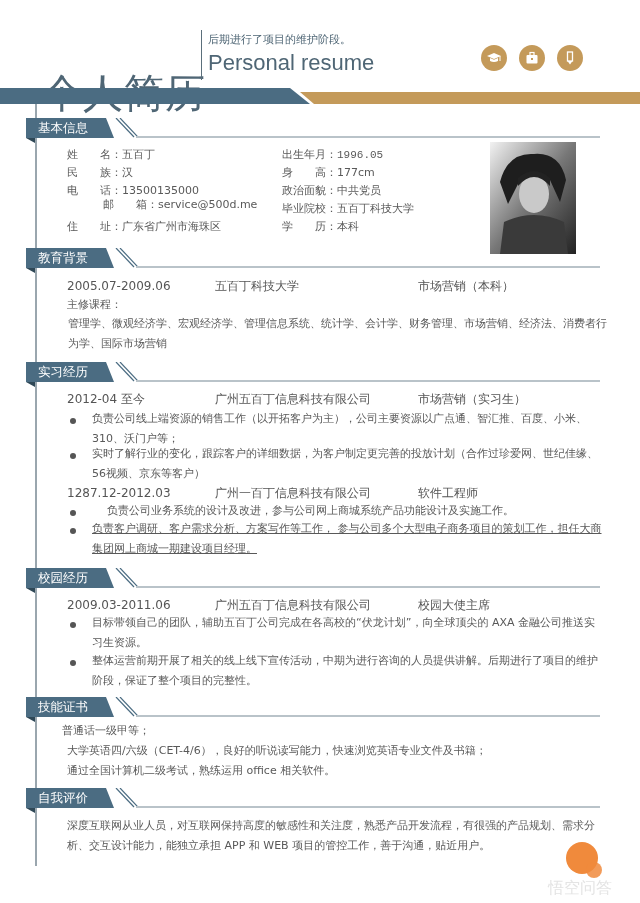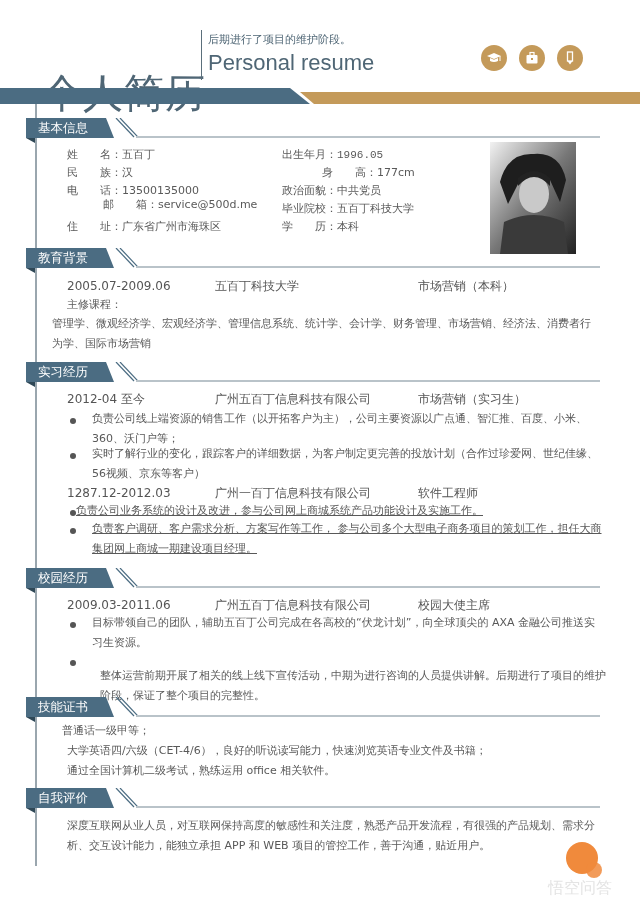--- a/index.html
+++ b/index.html
@@ -83,21 +83,21 @@
 
 <div>
   <div class="txt" style="left:67px; top:146px;"><span>姓　　名：</span><span>五百丁</span></div>
   <div class="txt" style="left:67px; top:164px;"><span>民　　族：</span><span>汉</span></div>
   <div class="txt" style="left:67px; top:182px;"><span>电　　话：</span><span>13500135000</span></div>
   <div class="txt" style="left:67px; top:196px;margin-left:36px;"><span>邮　　箱：</span><span>service@500d.me</span></div>
   <div class="txt" style="left:67px; top:218px;"><span>住　　址：</span><span>广东省广州市海珠区</span></div>
 </div>
 <div>
   <div class="txt" style="left:282px; top:146px;font-family:Liberation Mono, monospace;"><span>出生年月：</span><span>1996.05</span></div>
-  <div class="txt" style="left:282px; top:164px;margin-left:40px;"><span>身　　高：</span><span>177cm</span></div>
+  <div class="txt" style="left:282px; top:164px;"><span>身　　高：</span><span>177cm</span></div>
   <div class="txt" style="left:282px; top:182px;"><span>政治面貌：</span><span>中共党员</span></div>
   <div class="txt" style="left:282px; top:200px;"><span>毕业院校：</span><span>五百丁科技大学</span></div>
   <div class="txt" style="left:282px; top:218px;"><span>学　　历：</span><span>本科</span></div>
 </div>
 
 <div class="photo">
   <svg viewBox="0 0 86 112" width="86" height="112">
     <defs>
         <linearGradient id="bg" x1="0" y1="0" x2="1" y2="1">
           <stop offset="0" stop-color="#f2f2f2"></stop>
@@ -119,63 +119,63 @@
   <svg class="sec-stripes" viewBox="0 0 24 20">
       <line x1="2" y1="0" x2="20" y2="19" stroke="#4b6c82" stroke-width="1.2"></line>
       <line x1="6" y1="0" x2="24" y2="19" stroke="#4b6c82" stroke-width="1.2"></line>
     </svg>
   <div class="sec-line"></div>
 </div>
 <div class="txt txt-lg" style="left:67px; top:277px;">2005.07-2009.06</div>
 <div class="txt txt-lg" style="left:215px; top:277px;">五百丁科技大学</div>
 <div class="txt txt-lg" style="left:418px; top:277px;">市场营销（本科）</div>
 <div class="txt" style="left:67px; top:296px;">主修课程：</div>
-<div class="txt-wrap" style="left:52px; top:314px; width:540px;">管理学、微观经济学、宏观经济学、管理信息系统、统计学、会计学、财务管理、市场营销、经济法、消费者行为学、国际市场营销</div>
+<div class="txt-wrap" style="left:68px; top:314px; width:540px;">管理学、微观经济学、宏观经济学、管理信息系统、统计学、会计学、财务管理、市场营销、经济法、消费者行为学、国际市场营销</div>
 
 <div class="sec-head" style="top:362px;">
   <div class="sec-tab">实习经历</div>
   <div class="sec-fold"></div>
   <svg class="sec-stripes" viewBox="0 0 24 20">
       <line x1="2" y1="0" x2="20" y2="19" stroke="#4b6c82" stroke-width="1.2"></line>
       <line x1="6" y1="0" x2="24" y2="19" stroke="#4b6c82" stroke-width="1.2"></line>
     </svg>
   <div class="sec-line"></div>
 </div>
 <div class="txt txt-lg" style="left:67px; top:390px;">2012-04 至今</div>
 <div class="txt txt-lg" style="left:215px; top:390px;">广州五百丁信息科技有限公司</div>
 <div class="txt txt-lg" style="left:418px; top:390px;">市场营销（实习生）</div>
 <div class="bullet" style="left:70px; top:418px;"></div>
-<div class="txt-wrap" style="left:92px; top:409px; width:510px;">负责公司线上端资源的销售工作（以开拓客户为主），公司主要资源以广点通、智汇推、百度、小米、360、沃门户等；</div>
+<div class="txt-wrap" style="left:92px; top:409px; width:510px;">负责公司线上端资源的销售工作（以开拓客户为主），公司主要资源以广点通、智汇推、百度、小米、310、沃门户等；</div>
 <div class="bullet" style="left:70px; top:453px;"></div>
 <div class="txt-wrap" style="left:92px; top:444px; width:510px;">实时了解行业的变化，跟踪客户的详细数据，为客户制定更完善的投放计划（合作过珍爱网、世纪佳缘、56视频、京东等客户）</div>
 
 <div class="txt txt-lg" style="left:67px; top:484px;">1287.12-2012.03</div>
 <div class="txt txt-lg" style="left:215px; top:484px;">广州一百丁信息科技有限公司</div>
 <div class="txt txt-lg" style="left:418px; top:484px;">软件工程师</div>
 <div class="bullet" style="left:70px; top:510px;"></div>
-<div class="txt-wrap" style="left:76px; top:501px; width:510px;text-decoration:underline;">负责公司业务系统的设计及改进，参与公司网上商城系统产品功能设计及实施工作。</div>
+<div class="txt-wrap" style="left:107px; top:501px; width:510px;">负责公司业务系统的设计及改进，参与公司网上商城系统产品功能设计及实施工作。</div>
 <div class="bullet" style="left:70px; top:528px;"></div>
 <div class="txt-wrap" style="left:92px; top:519px; width:510px;text-decoration:underline;">负责客户调研、客户需求分析、方案写作等工作， 参与公司多个大型电子商务项目的策划工作，担任大商集团网上商城一期建设项目经理。</div>
 
 <div class="sec-head" style="top:568px;">
   <div class="sec-tab">校园经历</div>
   <div class="sec-fold"></div>
   <svg class="sec-stripes" viewBox="0 0 24 20">
       <line x1="2" y1="0" x2="20" y2="19" stroke="#4b6c82" stroke-width="1.2"></line>
       <line x1="6" y1="0" x2="24" y2="19" stroke="#4b6c82" stroke-width="1.2"></line>
     </svg>
   <div class="sec-line"></div>
 </div>
 <div class="txt txt-lg" style="left:67px; top:596px;">2009.03-2011.06</div>
 <div class="txt txt-lg" style="left:215px; top:596px;">广州五百丁信息科技有限公司</div>
 <div class="txt txt-lg" style="left:418px; top:596px;">校园大使主席</div>
 <div class="bullet" style="left:70px; top:622px;"></div>
 <div class="txt-wrap" style="left:92px; top:613px; width:510px;">目标带领自己的团队，辅助五百丁公司完成在各高校的“伏龙计划”，向全球顶尖的 AXA 金融公司推送实习生资源。</div>
 <div class="bullet" style="left:70px; top:660px;"></div>
-<div class="txt-wrap" style="left:100px; top:651px; width:510px;margin-top:15px;">整体运营前期开展了相关的线上线下宣传活动，中期为进行咨询的人员提供讲解。后期进行了项目的维护阶段，保证了整个项目的完整性。</div>
+<div class="txt-wrap" style="left:92px; top:651px; width:510px;">整体运营前期开展了相关的线上线下宣传活动，中期为进行咨询的人员提供讲解。后期进行了项目的维护阶段，保证了整个项目的完整性。</div>
 
 <div class="sec-head" style="top:697px;">
   <div class="sec-tab">技能证书</div>
   <div class="sec-fold"></div>
   <svg class="sec-stripes" viewBox="0 0 24 20">
       <line x1="2" y1="0" x2="20" y2="19" stroke="#4b6c82" stroke-width="1.2"></line>
       <line x1="6" y1="0" x2="24" y2="19" stroke="#4b6c82" stroke-width="1.2"></line>
     </svg>
   <div class="sec-line"></div>
 </div>

